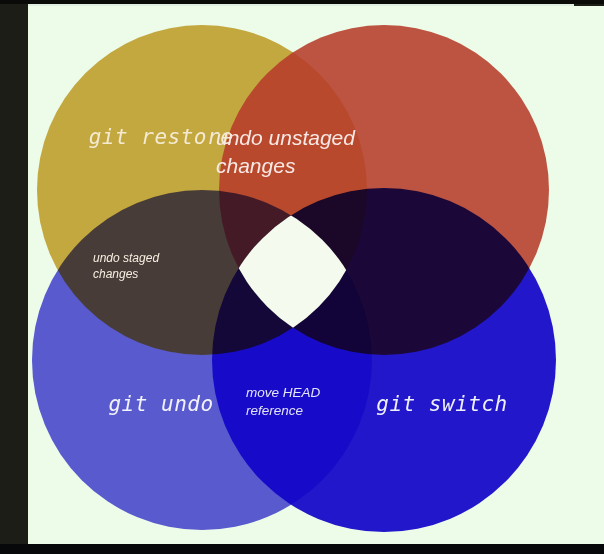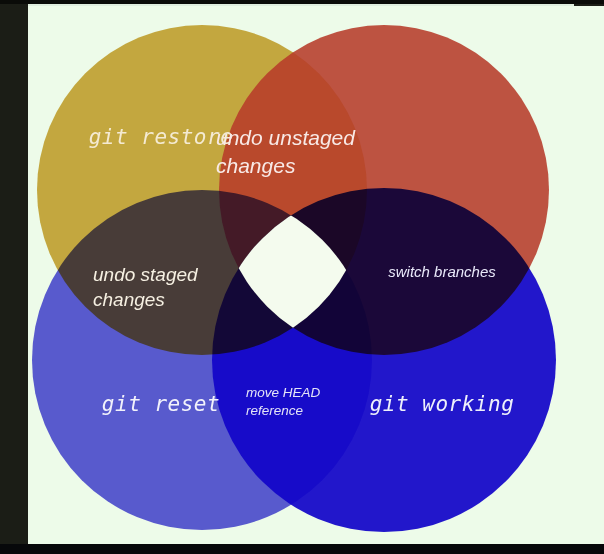--- a/index.html
+++ b/index.html
@@ -100,22 +100,22 @@
     left: 306px; top: 385px; width: 216px;
     font-size: 21px; color: #eef0fb;
   }
 
   
   .int-unstaged {
     left: 188px; top: 118px; width: 150px;
     font-size: 21px; color: #f8e9e6; text-align: left;
   }
   .int-staged {
-    left: 65px;  top: 256px; width: 150px;
-    font-size: 19px; color: #f6f0e2; text-align: left;
+    left: 65px;  top: 245px; width: 150px;
+    font-size: 12px; color: #f6f0e2; text-align: left;
   }
   .int-branches {
     left: 326px; top: 256px; width: 176px;
     font-size: 15px; color: #e9e9fa;
   }
   .int-head {
     left: 218px; top: 378px; width: 150px;
     font-size: 13.5px; color: #e4e4f7; text-align: left;
   }
 
@@ -176,31 +176,30 @@
           </g>
         </g>
       </g>
     </svg>
 
     <div class="labels">
 
       <div class="lbl mono cmd-restore">git restore</div>
 
 
-      <div class="lbl mono cmd-reset">git reset</div>
-
-      <div class="lbl mono cmd-switch">git working</div>
+      <div class="lbl mono cmd-reset">git undo</div>
+
+      <div class="lbl mono cmd-switch">git switch</div>
 
       <div class="lbl sans int-unstaged">undo unstaged
 changes</div>
 
       <div class="lbl sans int-staged">undo staged
 changes</div>
 
-      <div class="lbl sans int-branches">switch branches</div>
 
       <div class="lbl sans int-head">move HEAD
 reference</div>
 
 
     </div>
 
   </div>
 </div>
 

